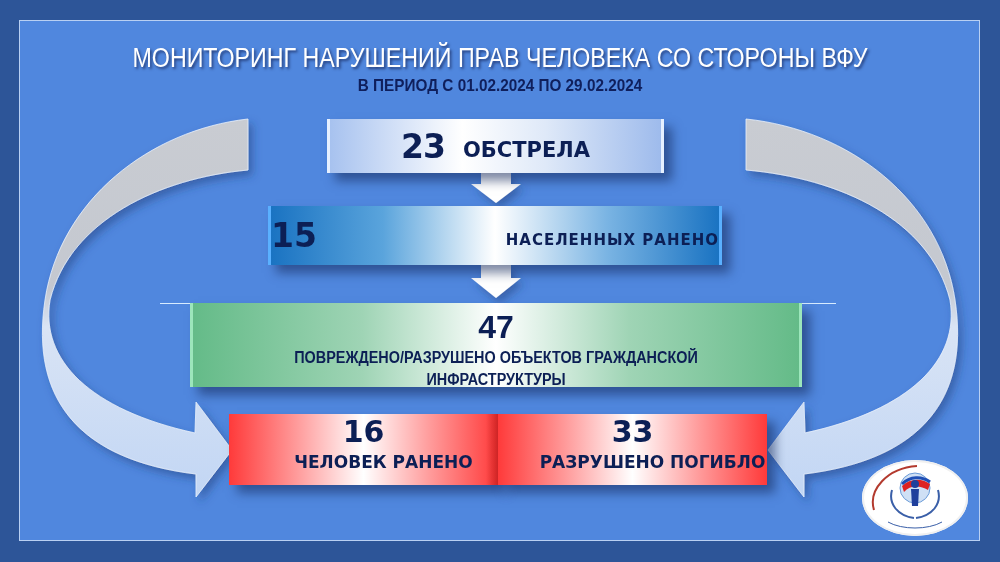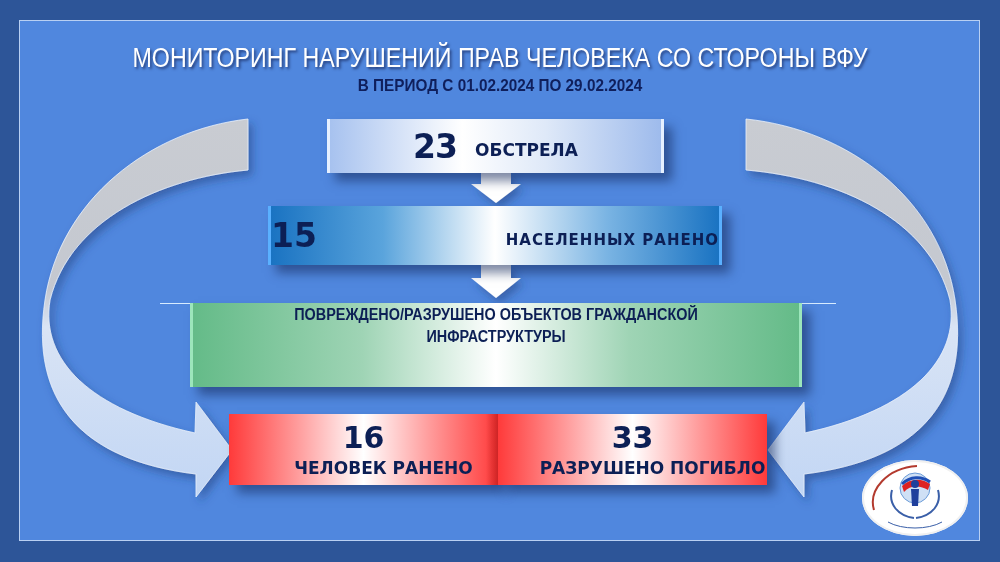--- a/index.html
+++ b/index.html
@@ -54,26 +54,26 @@
     position: absolute; top: 303px; height: 1px; background: #d8ecff;
   }
   .box-red {
     top: 414px; height: 71px; width: 269px;
     background: linear-gradient(90deg, #ff3a3a 0%, #ff9a9a 25%, #ffffff 50%, #ff9a9a 75%, #ff3a3a 100%);
   }
   .box-wounded { left: 229px; }
   .box-killed { left: 498px; }
   .num { font-weight: bold; font-family: "DejaVu Sans", sans-serif; }
   .shots-num { font-size: 33px; margin-right: 6px; letter-spacing: -1px; }
-  .shots-label { font-size: 17px; font-weight: bold; font-family: "DejaVu Sans", sans-serif; margin-top: 8px; }
+  .shots-label { font-size: 21px; font-weight: bold; font-family: "DejaVu Sans", sans-serif; margin-top: 8px; }
   .sett-num { font-size: 33px; margin-right: 8px; }
   .sett-label { font-size: 15px; font-weight: bold; font-family: "DejaVu Sans", sans-serif; margin-top: 8px; letter-spacing: 1px; }
   .infra-num { font-size: 32px; display: block; margin-top: 6px; font-family: "Liberation Sans", sans-serif; }
   .infra-label { font-size: 16px; font-weight: bold; display: block; line-height: 20px; margin-top: 2px; transform: scaleX(0.9); }
-  .red-num { font-size: 30px; display: block; margin-top: 6px; }
+  .red-num { font-size: 30px; display: block; margin-top: 0; }
   .red-label { font-size: 17px; font-weight: bold; font-family: "DejaVu Sans", sans-serif; display: block; margin-top: 3px; padding-left: 40px; }
   .divider-shadow {
     position: absolute; left: 486px; top: 414px; width: 12px; height: 71px;
     background: linear-gradient(90deg, rgba(200,0,0,0) 0%, rgba(170,20,20,0.55) 100%);
   }
   svg.overlay { position: absolute; left: 0; top: 0; }
   .logo {
     position: absolute; left: 862px; top: 460px; width: 106px; height: 76px;
     border-radius: 50%; background: #ffffff;
     box-shadow: inset 0 0 0 2px #f0f0f0;
@@ -133,20 +133,21 @@
 </div>
 
 <div class="box box-settlements">
   <span class="num sett-num">15</span>
   <span class="sett-label">НАСЕЛЕННЫХ РАНЕНО</span>
 </div>
 
 <div class="infra-line" style="left:160px; width:32px;"></div>
 <div class="infra-line" style="left:800px; width:36px;"></div>
 <div class="box box-infra">
+  <span class="num infra-num">47</span>
   <span class="infra-label">ПОВРЕЖДЕНО/РАЗРУШЕНО ОБЪЕКТОВ ГРАЖДАНСКОЙ</span>
   <span class="infra-label">ИНФРАСТРУКТУРЫ</span>
 </div>
 
 <div class="box box-red box-wounded">
   <span class="num red-num">16</span>
   <span class="red-label">ЧЕЛОВЕК РАНЕНО</span>
 </div>
 <div class="box box-red box-killed">
   <span class="num red-num">33</span>

